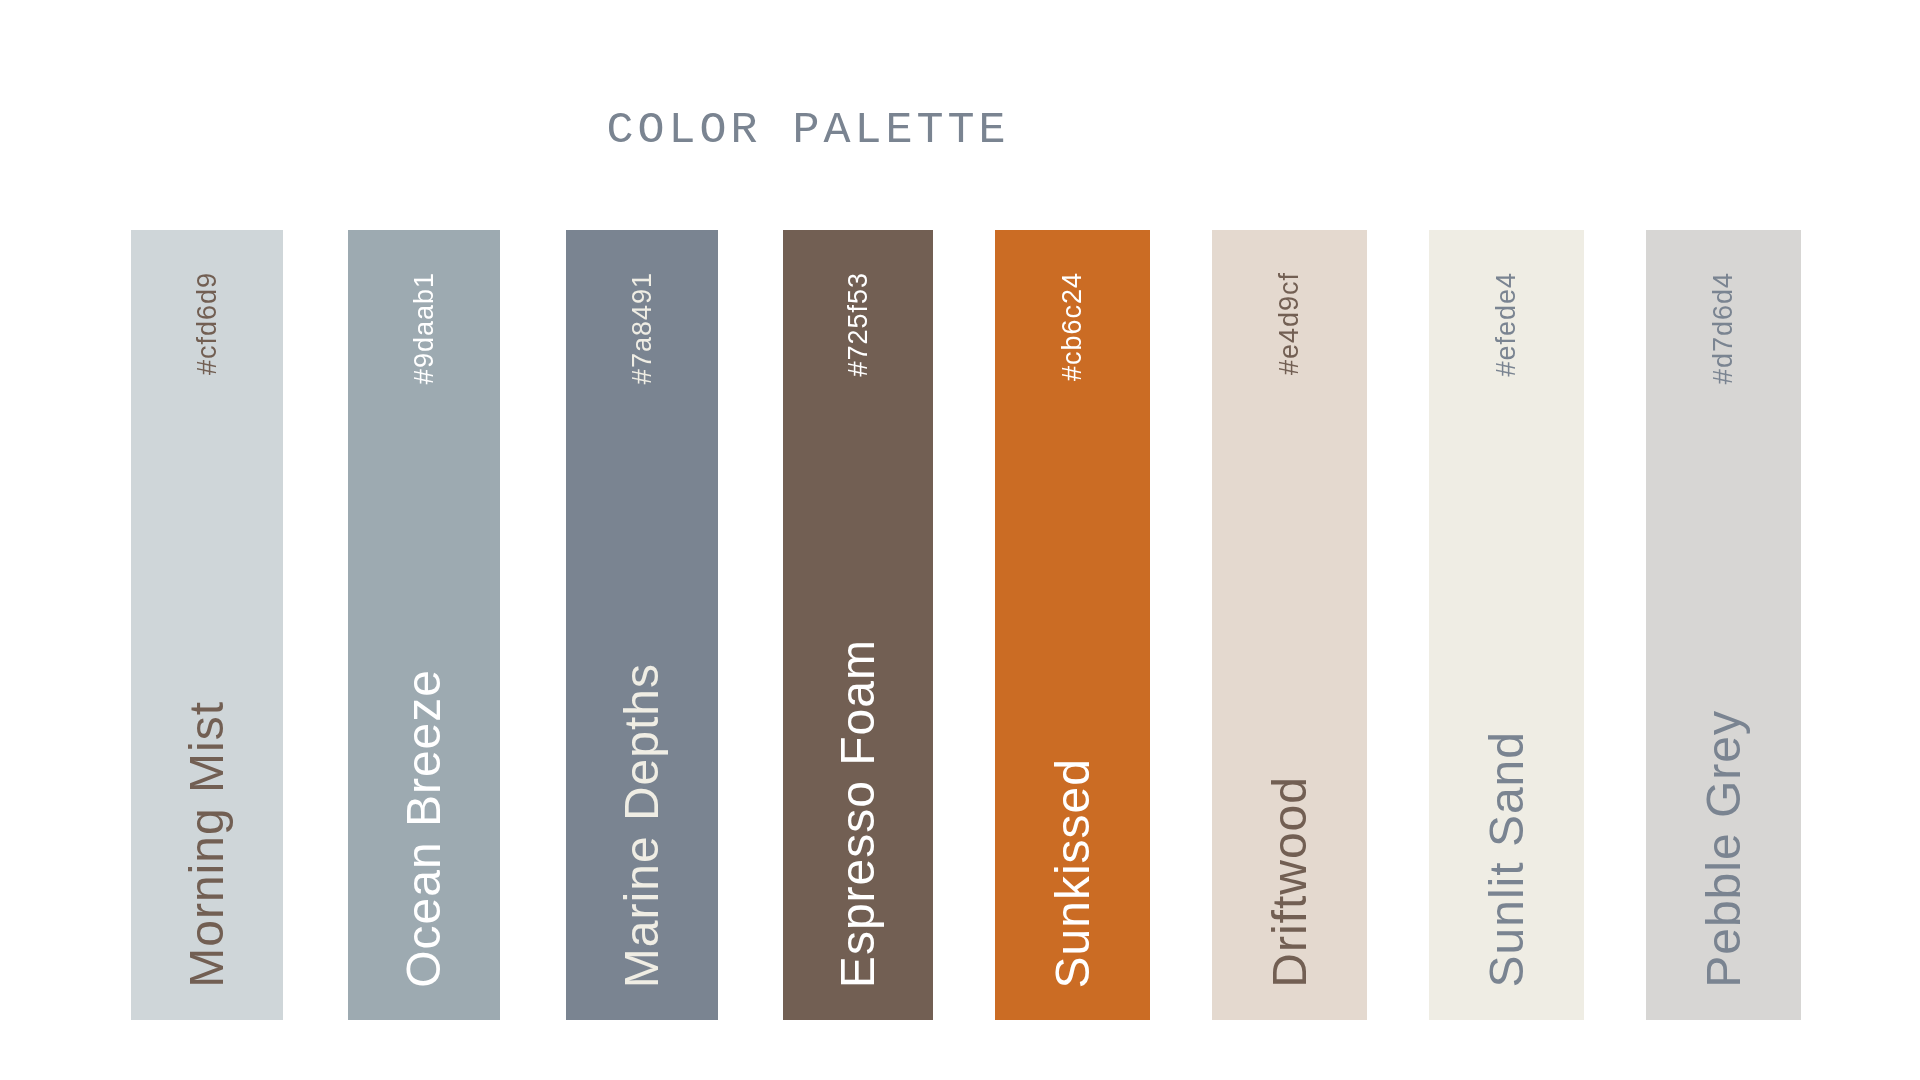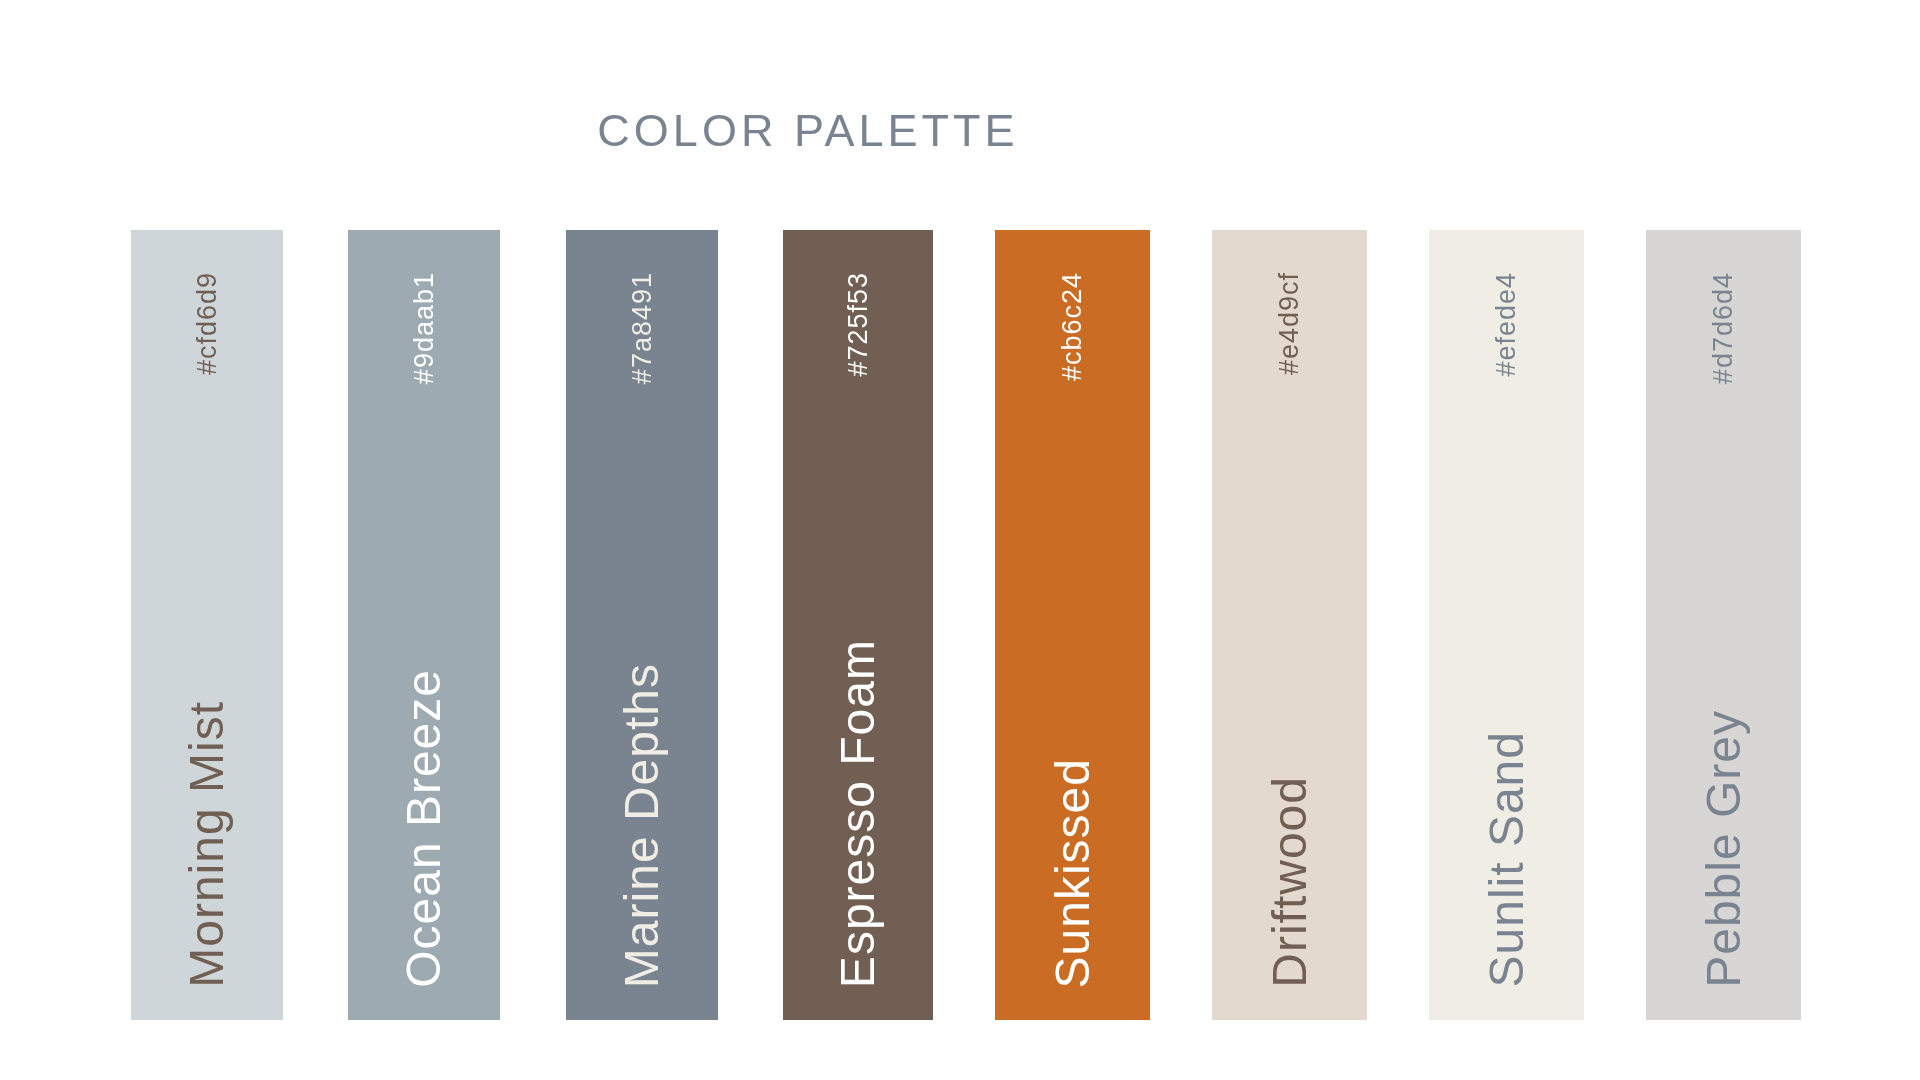--- a/index.html
+++ b/index.html
@@ -21,21 +21,21 @@
     background: #ffffff;
   }
 
   
   #palette-title {
     position: absolute;
     top: 105px;
     left: 0;
     width: 1616px;
     text-align: center;
-    font-family: Liberation Sans, sans-serif;
+    font-family: Liberation Mono, monospace;
     font-size: 45px;
     font-weight: 400;
     letter-spacing: 4px;
     color: #7a8491;
     white-space: nowrap;
   }
 
   
   #swatch-strip {
     position: absolute;

